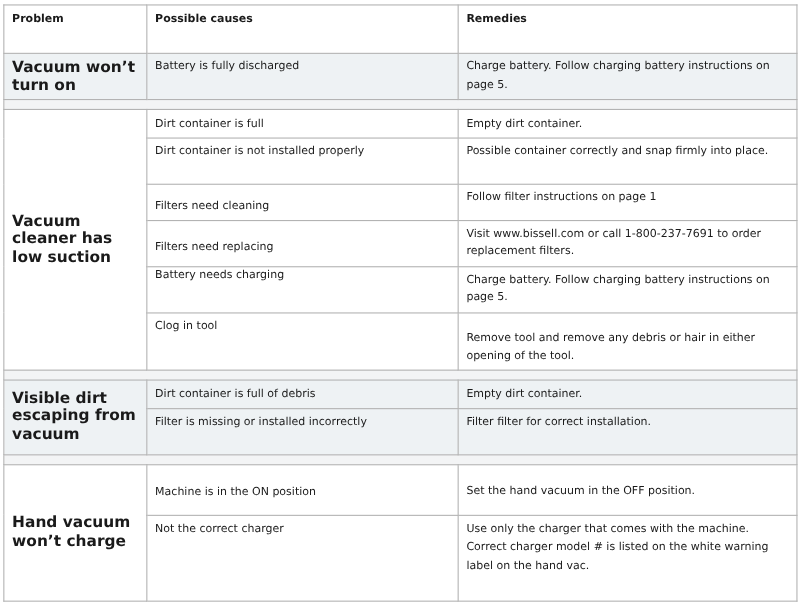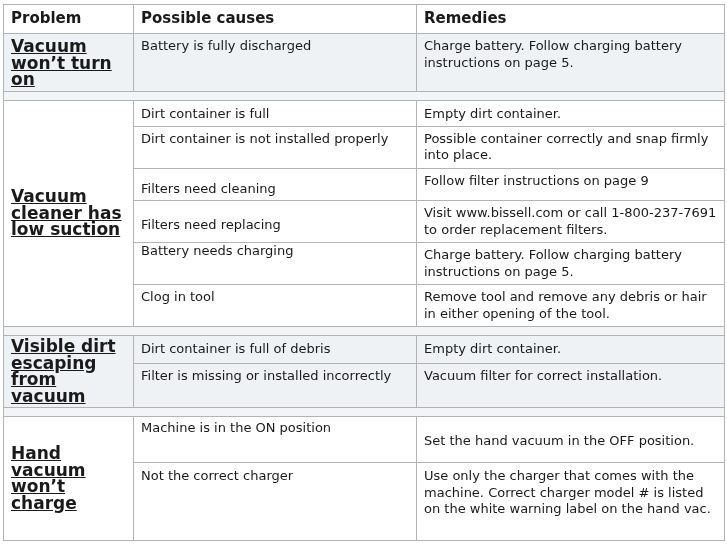--- a/index.html
+++ b/index.html
@@ -1,20 +1,20 @@
 <!DOCTYPE html>
 <html><head>
 <meta charset="utf-8">
 <style>
   html, body { margin: 0; padding: 0; background: #ffffff; }
   body { width: 727px; height: 554px; overflow: hidden; font-family: "DejaVu Sans", sans-serif; color: #1a1a1a; }
   table { border-collapse: collapse; position: absolute; left: 3px; top: 4px; width: 721px; table-layout: fixed; }
-  td, th { border: 1.5px solid #b3b3b3; vertical-align: top; text-align: left; padding: 2px 7px 3px 7px; font-size: 13px; line-height: 16.5px; }
-  th { font-weight: bold; font-size: 15px; padding: 5px 7px 3px 7px; height: 20px; }
-  td.prob { font-weight: bold; font-size: 17px; line-height: 16.5px; vertical-align: middle; padding-left: 7px; text-decoration: underline; }
+  td, th { border: 1.5px solid #b3b3b3; vertical-align: top; text-align: left; padding: 2px 7px 3px 7px; font-size: 10px; line-height: 16.5px; }
+  th { font-weight: bold; font-size: 10px; padding: 5px 7px 18px 7px; height: 20px; }
+  td.prob { font-weight: bold; font-size: 14px; line-height: 16.5px; vertical-align: middle; padding-left: 7px; }
   tr.shaded td { background: #eef2f4; }
   tr.spacer td { height: 8px; padding: 0; background: #f3f4f5; }
   col.c1 { width: 130px; }
   col.c2 { width: 283px; }
   col.c3 { width: 308px; }
 </style>
 </head>
 <body>
 
 <table>
@@ -45,54 +45,54 @@
       <td class="prob" rowspan="6">Vacuum cleaner has low suction</td>
       <td style="padding-top:5px">Dirt container is full</td>
       <td style="padding-top:5px">Empty dirt container.</td>
     </tr>
     <tr style="height:42px">
       <td style="padding-top:4px">Dirt container is not installed properly</td>
       <td style="padding-top:4px">Possible container correctly and snap firmly into place.</td>
     </tr>
     <tr style="height:26px">
       <td style="padding-top:12px">Filters need cleaning</td>
-      <td style="padding-top:4px">Follow filter instructions on page 9</td>
+      <td style="padding-top:4px">Follow filter instructions on page 1</td>
     </tr>
     <tr style="height:42px">
       <td style="padding-top:16px">Filters need replacing</td>
       <td style="padding-top:4px">Visit www.bissell.com or call 1-800-237-7691 to order replacement filters.</td>
     </tr>
     <tr style="height:42px">
       <td style="padding-top:0">Battery needs charging</td>
       <td style="padding-top:4px">Charge battery. Follow charging battery instructions on page 5.</td>
     </tr>
     <tr style="height:42px">
       <td style="padding-top:4px">Clog in tool</td>
-      <td style="padding-top:4px">Remove tool and remove any debris or hair in either opening of the tool.</td>
+      <td style="padding-top:15px">Remove tool and remove any debris or hair in either opening of the tool.</td>
     </tr>
     <tr class="spacer">
         <td colspan="3"></td>
       </tr>
 
     <tr class="shaded" style="height:26px">
       <td class="prob" rowspan="2">Visible dirt escaping from vacuum</td>
       <td style="padding-top:5px">Dirt container is full of debris</td>
       <td style="padding-top:5px">Empty dirt container.</td>
     </tr>
     <tr class="shaded" style="height:42px">
       <td style="padding-top:4px">Filter is missing or installed incorrectly</td>
-      <td style="padding-top:4px">Vacuum filter for correct installation.</td>
+      <td style="padding-top:4px">Filter filter for correct installation.</td>
     </tr>
     <tr class="spacer">
         <td colspan="3"></td>
       </tr>
 
     <tr style="height:46px">
       <td class="prob" rowspan="2">Hand vacuum won’t charge</td>
-      <td style="padding-top:3px">Machine is in the ON position</td>
+      <td style="padding-top:17px">Machine is in the ON position</td>
       <td style="padding-top:16px">Set the hand vacuum in the OFF position.</td>
     </tr>
     <tr style="height:78px">
       <td style="padding-top:5px">Not the correct charger</td>
       <td style="padding-top:5px">Use only the charger that comes with the machine. Correct charger model # is listed on the white warning label on the hand vac.</td>
     </tr>
   </tbody>
 </table>
 
 </body></html>

